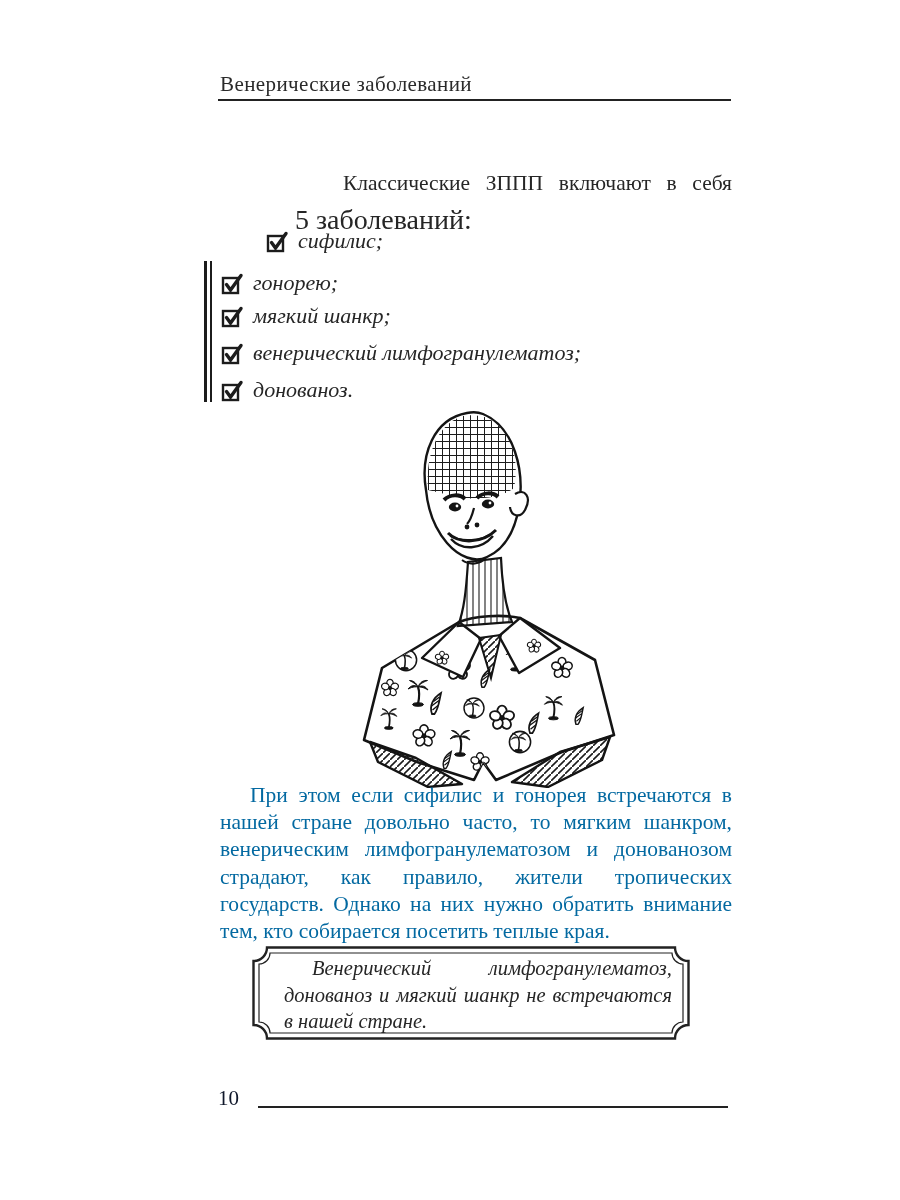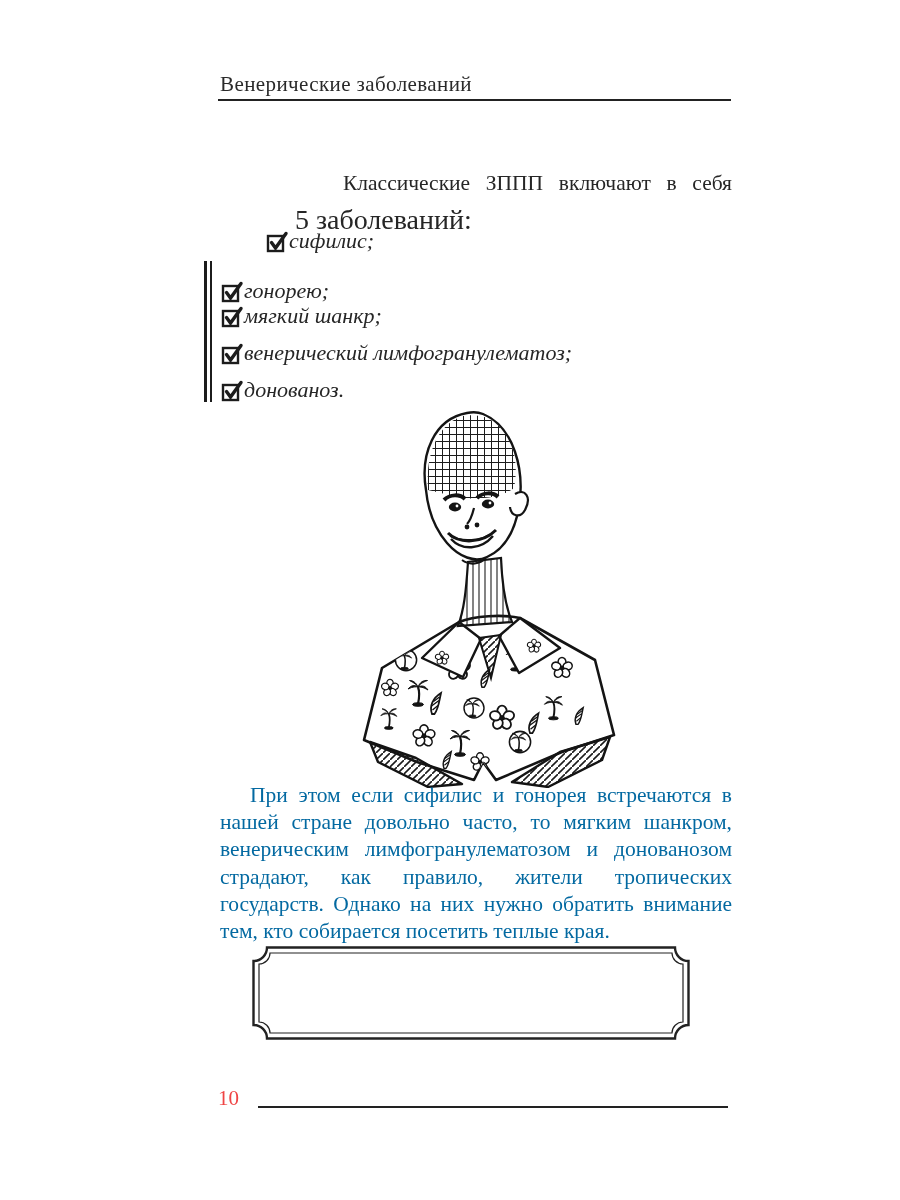--- a/index.html
+++ b/index.html
@@ -11,36 +11,36 @@
   .abs{position:absolute;}
   
   .running-title{left:220px;top:72px;font-size:21px;letter-spacing:.4px;color:#2a2a2a;}
   .header-rule{left:218px;top:99px;width:513px;height:2px;background:#222;}
   
   .intro-line1{left:295px;top:171px;width:437px;font-size:21.5px;color:#262626;
                padding-left:48px;box-sizing:border-box;text-align:justify;text-align-last:justify;white-space:nowrap;}
   .intro-line1 span{display:inline-block;width:100%;text-align:justify;text-align-last:justify;font-family:Liberation Serif, serif;}
   .intro-line2{left:295px;top:204px;font-size:28px;color:#262626;}
   
-  .check-row{display:flex;align-items:center;height:26px;}
+  .check-row{display:flex;align-items:center;gap:9px;height:26px;}
   .check-row .cbx{flex:0 0 auto;display:block;line-height:0;}
   .check-label{font-size:22px;font-style:italic;color:#262626;white-space:nowrap;}
   .double-rule{left:204px;top:261px;height:141px;width:3px;
                border-left:3px solid #1c1c1c;border-right:2px solid #1c1c1c;}
   
   .body-par{left:220px;top:782px;width:512px;font-size:21.5px;line-height:27.2px;
             text-align:justify;text-indent:30px;color:#0369a1;}
   
   .note-box{left:252px;top:946px;width:438px;height:94px;}
   .note-frame{position:absolute;left:0;top:0;}
   .note-text{position:absolute;left:32px;right:18px;top:9px;
              font-size:20.5px;font-style:italic;line-height:26.5px;
              text-indent:28px;text-align:justify;color:#262626;}
   
-  .page-number{left:218px;top:1086px;font-size:21px;color:#ef4444;}
+  .page-number{left:218px;top:1086px;font-size:21px;color:#0f172a;}
   .footer-rule{left:258px;top:1106px;width:470px;height:2px;background:#222;}
 </style>
 </head>
 <body>
 
 <div class="abs running-title">Венерические заболеваний</div>
 <div class="abs header-rule"></div>
 
 <div class="abs intro-line1"><span>Классические ЗППП включают в себя</span></div>
 <div class="abs intro-line2">5 заболеваний:</div>
@@ -49,21 +49,21 @@
 
 <div class="abs check-row" style="left:266px;top:228px;">
   <span class="cbx">
     <svg width="23" height="23" viewBox="0 0 23 23">
         <rect x="2" y="6" width="15" height="15" fill="none" stroke="#1c1c1c" stroke-width="2.4"></rect>
         <path d="M5.5 12.5 L9.5 18 L20 3.5" fill="none" stroke="#1c1c1c" stroke-width="3.4" stroke-linecap="round"></path>
       </svg>
   </span>
   <span class="check-label">сифилис;</span>
 </div>
-<div class="abs check-row" style="left:221px;top:278px;justify-content:flex-end;">
+<div class="abs check-row" style="left:221px;top:270px;justify-content:flex-end;">
   <span class="cbx">
     <svg width="23" height="23" viewBox="0 0 23 23">
         <rect x="2" y="6" width="15" height="15" fill="none" stroke="#1c1c1c" stroke-width="2.4"></rect>
         <path d="M5.5 12.5 L9.5 18 L20 3.5" fill="none" stroke="#1c1c1c" stroke-width="3.4" stroke-linecap="round"></path>
       </svg>
   </span>
   <span class="check-label">гонорею;</span>
 </div>
 <div class="abs check-row" style="left:221px;top:303px;justify-content:space-between;">
   <span class="cbx">
@@ -195,16 +195,17 @@
 </svg>
 </div>
 
 <div class="abs body-par">При этом если сифилис и гонорея встречаются в нашей стране довольно часто, то мягким шанкром, венерическим лимфогранулематозом и донованозом страдают, как правило, жители тропических государств. Однако на них нужно обратить внимание тем, кто собирается посетить теплые края.</div>
 
 <div class="abs note-box">
   <svg class="note-frame" width="438" height="94" viewBox="0 0 438 94">
     <path d="M15,1.5 H423 A13.5,13.5 0 0 0 436.5,15 V79 A13.5,13.5 0 0 0 423,92.5 H15 A13.5,13.5 0 0 0 1.5,79 V15 A13.5,13.5 0 0 0 15,1.5 Z" fill="none" stroke="#222" stroke-width="2.4"></path>
     <path d="M18,7 H420 A11,11 0 0 0 431,18 V76 A11,11 0 0 0 420,87 H18 A11,11 0 0 0 7,76 V18 A11,11 0 0 0 18,7 Z" fill="none" stroke="#222" stroke-width="1.2"></path>
   </svg>
+  <div class="note-text">Венерический лимфогранулематоз, донованоз и мягкий шанкр не встречаются в нашей стране.</div>
 </div>
 
 <div class="abs page-number">10</div>
 <div class="abs footer-rule"></div>
 
 </body></html>

